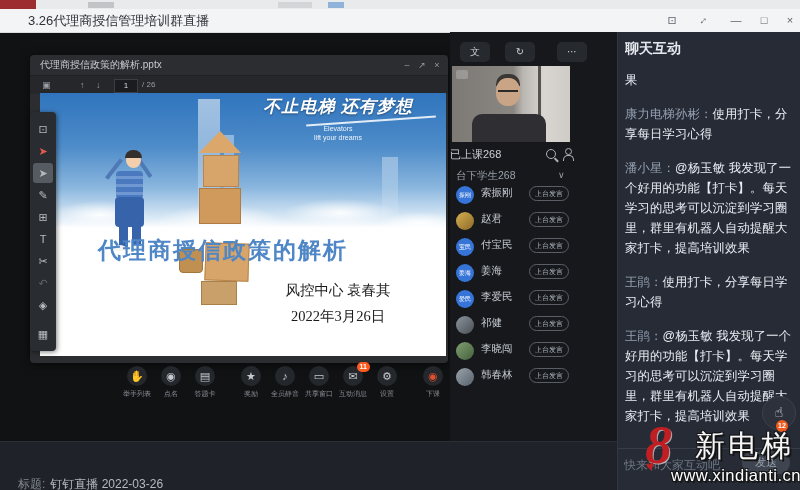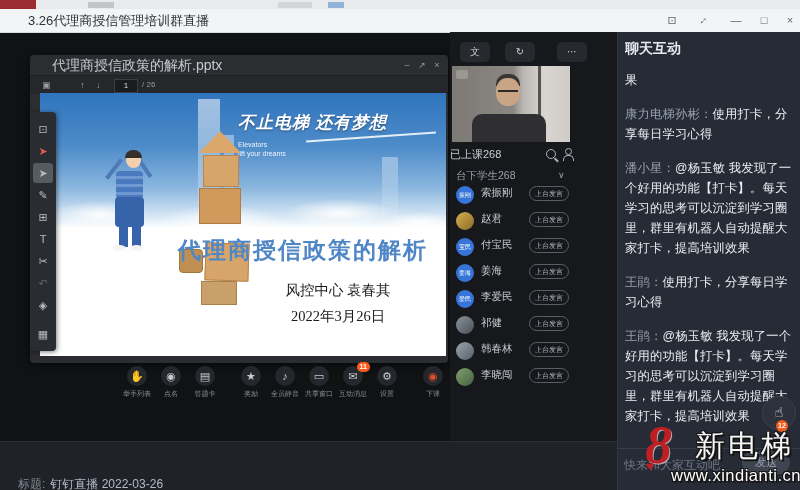--- a/index.html
+++ b/index.html
@@ -13,41 +13,41 @@
   .rem-b2{left:278px;top:2px;width:34px;height:6px;background:#d3d5d8;}
   .rem-b3{left:328px;top:2px;width:16px;height:6px;background:#8fb3d9;}
   #titlebar{left:0;top:9px;width:800px;height:23px;background:#f3f4f6;border-bottom:1px solid #d9dbde;}
   .tb-title{left:28px;top:0;height:23px;line-height:23px;font-size:13px;color:#2e3237;}
   .wbtn{top:2px;width:20px;height:19px;line-height:19px;text-align:center;font-size:11px;color:#5c636b;cursor:pointer;}
   .rot45{display:inline-block;transform:rotate(45deg);}
   
   #pres-window{left:30px;top:55px;width:418px;height:308px;background:#2b2d31;border-radius:4px;
                box-shadow:0 2px 10px rgba(0,0,0,.55);}
   .pw-titlebar{left:0;top:0;width:418px;height:20px;}
-  .pw-filename{left:22px;top:0;height:20px;line-height:20px;font-size:14px;color:#c6cad0;}
+  .pw-filename{left:10px;top:0;height:20px;line-height:20px;font-size:10px;color:#c6cad0;}
   .pw-ctrl{top:0;height:20px;line-height:20px;font-size:9px;color:#9599a0;width:14px;text-align:center;cursor:pointer;}
   .pw-nav{left:0;top:20px;width:418px;height:18px;background:#25272a;border-top:1px solid #1e2023;}
   .nav-icn{top:0;height:18px;line-height:18px;font-size:9px;color:#9aa0a6;cursor:pointer;}
   .pagebox{left:84px;top:3px;width:22px;height:12px;background:#1a1c1f;border:1px solid #3a3d42;
            font-size:8px;color:#d4d8dd;text-align:center;line-height:12px;}
   .pagetotal{left:112px;top:0;height:18px;line-height:18px;font-size:8px;color:#979da4;}
   .pw-slide{left:10px;top:38px;width:406px;height:263px;background:#fff;overflow:hidden;}
   
   .sky{left:0;top:0;width:406px;height:135px;
        background:linear-gradient(180deg,#2f74bd 0%,#4e8cc9 40%,#8ab6de 70%,#d8e8f5 92%,#ffffff 100%);}
   .clouds{left:0;top:88px;width:406px;height:52px;
     background:
       radial-gradient(70px 20px at 60px 34px,rgba(255,255,255,.95),rgba(255,255,255,0) 70%),
       radial-gradient(90px 22px at 180px 40px,rgba(255,255,255,.9),rgba(255,255,255,0) 70%),
       radial-gradient(80px 20px at 300px 32px,rgba(255,255,255,.92),rgba(255,255,255,0) 70%),
       radial-gradient(60px 16px at 380px 42px,rgba(255,255,255,.9),rgba(255,255,255,0) 70%);}
   .bldg1{left:158px;top:6px;width:22px;height:126px;background:linear-gradient(180deg,rgba(255,255,255,.55),rgba(255,255,255,.12));}
   .bldg1b{left:184px;top:42px;width:10px;height:90px;background:linear-gradient(180deg,rgba(255,255,255,.4),rgba(255,255,255,.08));}
   .bldg2{left:342px;top:64px;width:16px;height:64px;background:linear-gradient(180deg,rgba(255,255,255,.35),rgba(255,255,255,.05));}
-  .slogan{right:8px;top:18px;width:200px;text-align:left;}
+  .slogan{right:8px;top:2px;width:200px;text-align:center;}
   .slogan-cn{font-family:"Liberation Serif",serif;font-style:italic;font-weight:bold;font-size:17px;
              color:#fff;text-shadow:0 1px 2px rgba(0,0,0,.4);letter-spacing:1px;}
   .slogan-line{width:130px;height:2px;background:rgba(255,255,255,.85);margin:2px 2px 2px auto;transform:rotate(-4deg);}
   .slogan-en{font-size:7px;line-height:9px;color:#eef4fa;}
   
   .child{left:28px;top:52px;width:120px;height:125px;}
   .c-head{left:58px;top:8px;width:15px;height:15px;border-radius:50%;background:#f3cfae;}
   .c-hair{left:57px;top:5px;width:17px;height:8px;border-radius:8px 8px 0 0;background:#35302c;}
   .c-armL{left:44px;top:12px;width:4px;height:24px;background:#4f79b5;transform:rotate(38deg);}
   .c-armR{left:74px;top:10px;width:4px;height:24px;background:#4f79b5;transform:rotate(-34deg);}
@@ -60,21 +60,21 @@
   .c-shoeR{left:62px;top:100px;width:13px;height:6px;border-radius:50%;background:#f4f4f2;}
   
   .blocks{left:135px;top:38px;width:110px;height:170px;}
   .roof{left:24px;top:0;width:0;height:0;border-left:21px solid transparent;border-right:21px solid transparent;
         border-bottom:22px solid #dca76b;}
   .blkA{left:28px;top:24px;width:34px;height:30px;background:#d7a469;border:1px solid #b9854e;}
   .blkB{left:24px;top:57px;width:40px;height:34px;background:#cf9a5c;border:1px solid #b07c43;}
   .blkC{left:4px;top:118px;width:22px;height:22px;border-radius:4px;background:#c08f52;border:1px solid #a3763c;}
   .blkD{left:30px;top:112px;width:42px;height:36px;background:#d7a469;border:1px solid #b9854e;transform:rotate(2deg);}
   .blkE{left:26px;top:150px;width:34px;height:22px;background:#caa06a;border:1px solid #a98148;}
-  .slide-title{left:58px;top:142px;width:330px;text-align:right;font-size:23px;font-weight:bold;
+  .slide-title{left:58px;top:142px;width:330px;text-align:left;font-size:23px;font-weight:bold;
                color:#4f86c6;letter-spacing:2px;}
   .slide-author{left:200px;top:188px;width:196px;text-align:center;font-size:14.5px;color:#1b1b1b;
                 font-family:"Liberation Serif",serif;}
   .slide-date{left:200px;top:214px;width:196px;text-align:center;font-size:14.5px;color:#1b1b1b;
               font-family:"Liberation Serif",serif;}
   
   #annot-bar{left:30px;top:112px;width:26px;background:#292c30;border-radius:4px;box-shadow:1px 1px 5px rgba(0,0,0,.5);
              display:flex;flex-direction:column;align-items:center;padding:6px 0;}
   .atool{width:20px;height:20px;margin:1px 0;border-radius:3px;display:flex;align-items:center;justify-content:center;cursor:pointer;}
   .atool i{font-style:normal;font-size:11px;color:#b5bac1;line-height:1;}
@@ -406,28 +406,28 @@
         <span class="stu-pill">上台发言</span>
       </div>
 
       <div class="stu-row">
         <span class="stu-avatar" style="background: linear-gradient(135deg, rgb(141, 148, 156), rgb(74, 79, 85));"></span>
         <span class="stu-name">祁健</span>
         <span class="stu-pill">上台发言</span>
       </div>
 
       <div class="stu-row">
+        <span class="stu-avatar" style="background: linear-gradient(135deg, rgb(127, 160, 111), rgb(70, 96, 63));"></span>
+        <span class="stu-name">李晓闯</span>
+        <span class="stu-pill">上台发言</span>
+      </div>
+
+      <div class="stu-row">
         <span class="stu-avatar" style="background: linear-gradient(135deg, rgb(154, 164, 173), rgb(88, 97, 107));"></span>
         <span class="stu-name">韩春林</span>
-        <span class="stu-pill">上台发言</span>
-      </div>
-
-      <div class="stu-row">
-        <span class="stu-avatar" style="background: linear-gradient(135deg, rgb(127, 160, 111), rgb(70, 96, 63));"></span>
-        <span class="stu-name">李晓闯</span>
         <span class="stu-pill">上台发言</span>
       </div>
     </div>
 </div>
 
 <div id="chat" class="abs">
   <div id="chat-scroll" class="abs">
     <div class="chat-header">聊天互动</div>
     <div class="chat-overflow">果</div>
     <div>

